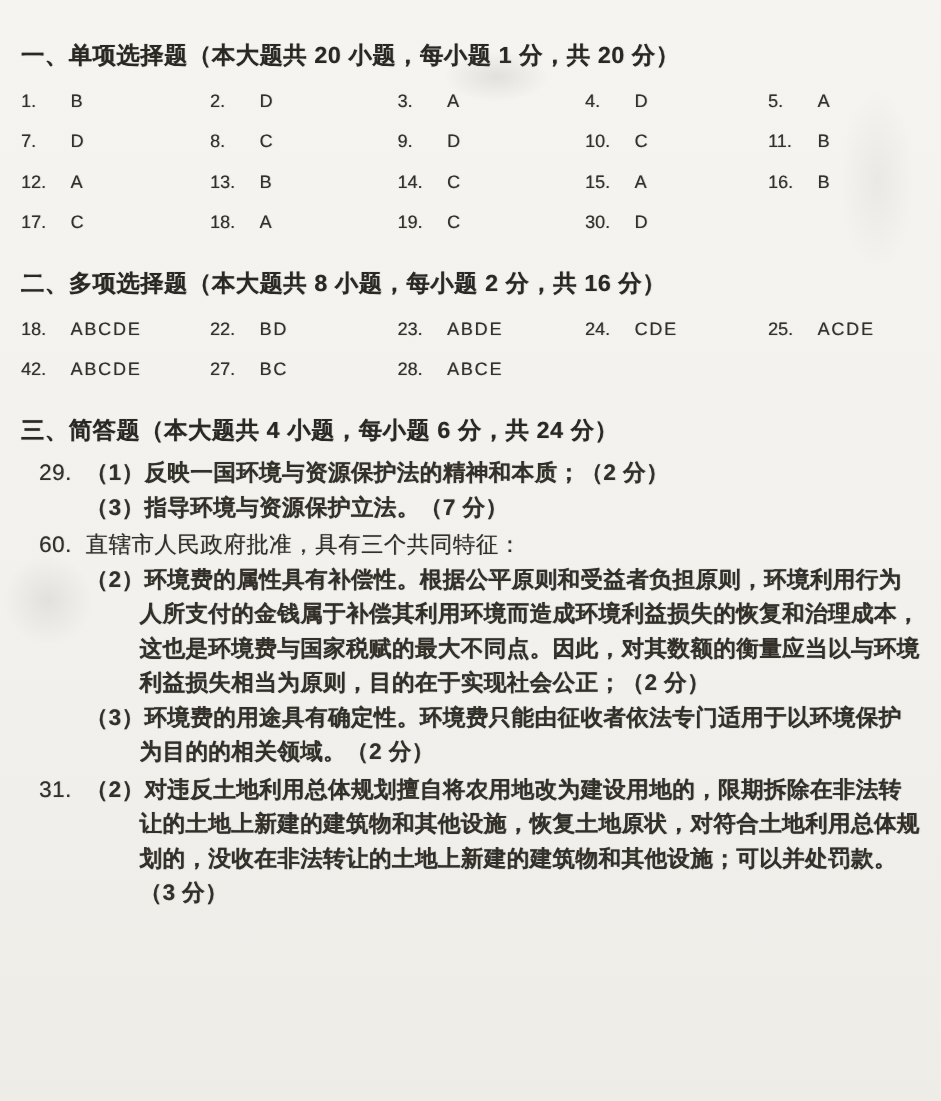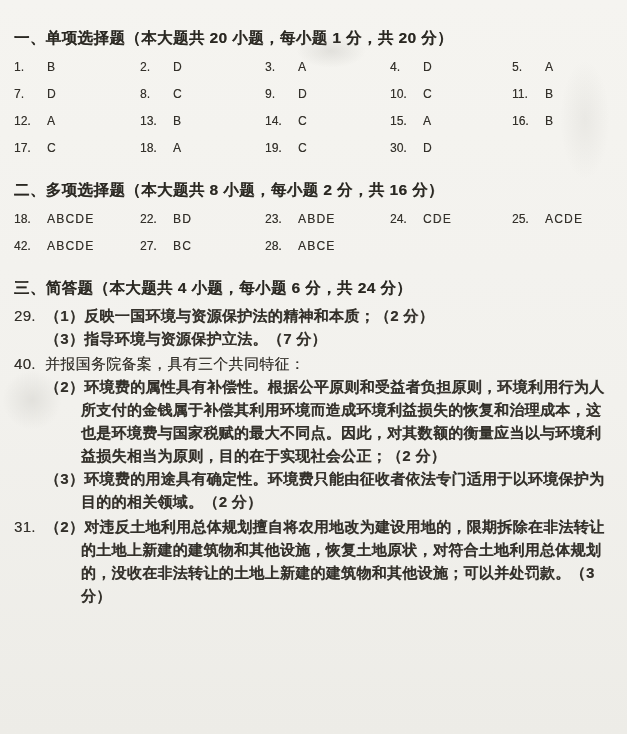--- a/index.html
+++ b/index.html
@@ -56,21 +56,21 @@
     display: inline-block;
     min-width: 26px;
   }
   .a-val {
     margin-left: 7px;
     letter-spacing: 1.2px;
   }
   .question {
     position: relative;
     padding-left: 31px;
-    margin: 0 0 2px 0;
+    margin: 0 0 2px 12px;
     font-size: 15px;
     line-height: 23px;
     letter-spacing: 0.3px;
   }
   .q-no {
     position: absolute;
     left: 0;
     top: 0;
   }
   .q-intro {
@@ -219,23 +219,23 @@
   </div>
 
 
   <div class="qa-item">
     <span class="qa-label">（3）</span><span class="qa-text">指导环境与资源保护立法。（7 分）</span>
   </div>
 </div>
   </div>
 
   <div class="question">
-    <span class="q-no">40.</span>
+    <span class="q-no">60.</span>
     <div class="q-body">
-      <div class="q-intro">并报国务院备案，具有三个共同特征：</div>
+      <div class="q-intro">直辖市人民政府批准，具有三个共同特征：</div>
       <div>
 
   <div class="qa-item">
     <span class="qa-label">（2）</span><span class="qa-text">环境费的属性具有补偿性。根据公平原则和受益者负担原则，环境利用行为人所支付的金钱属于补偿其利用环境而造成环境利益损失的恢复和治理成本，这也是环境费与国家税赋的最大不同点。因此，对其数额的衡量应当以与环境利益损失相当为原则，目的在于实现社会公正；（2 分）</span>
   </div>
 
   <div class="qa-item">
     <span class="qa-label">（3）</span><span class="qa-text">环境费的用途具有确定性。环境费只能由征收者依法专门适用于以环境保护为目的的相关领域。（2 分）</span>
   </div>
 </div>

